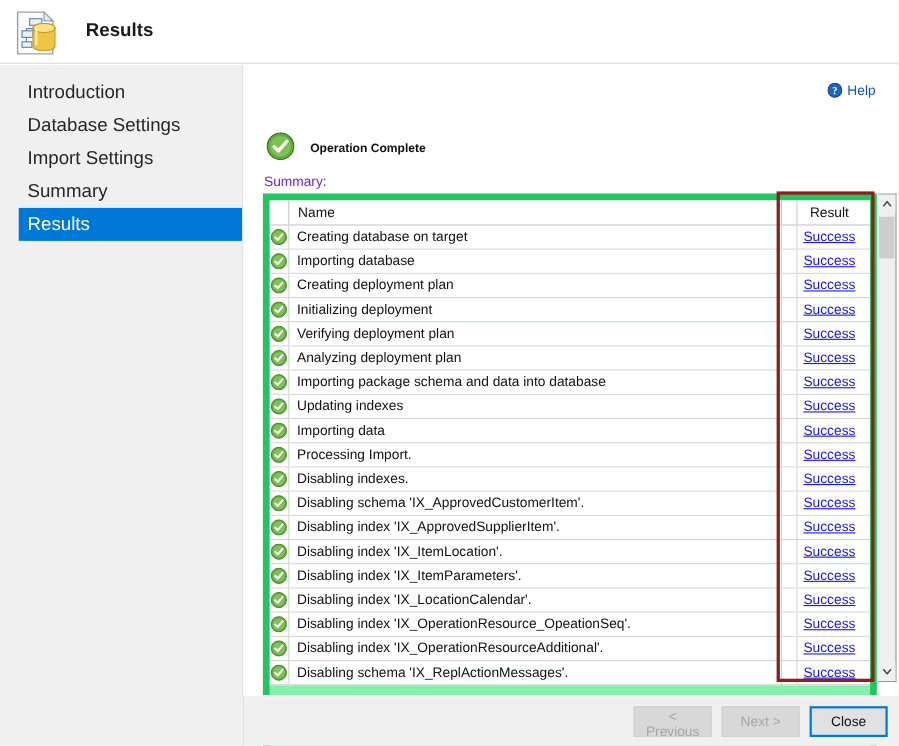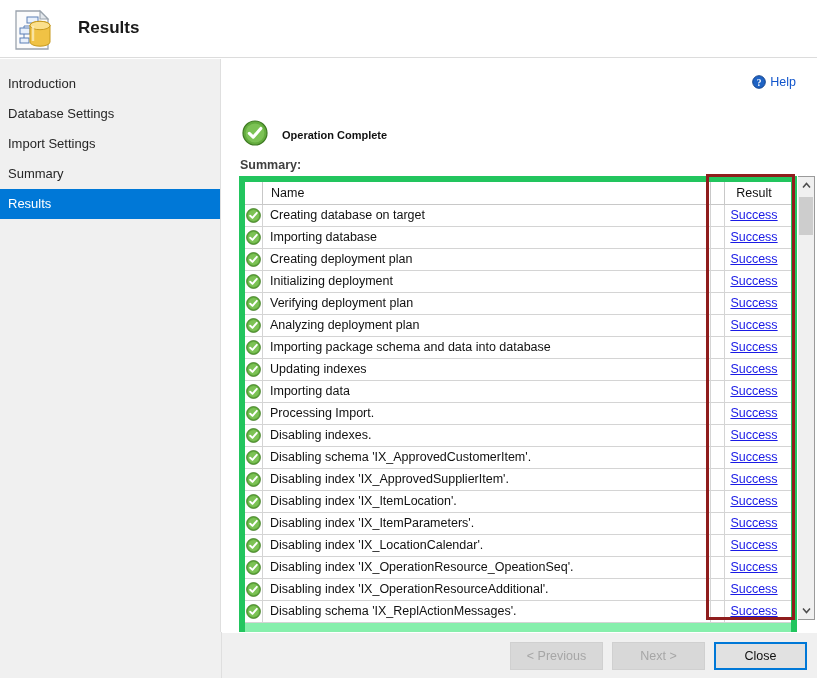--- a/index.html
+++ b/index.html
@@ -47,24 +47,25 @@
     width: 221px;
     height: 619px;
     background: #f0f0f0;
     border-right: 1px solid #dfdfdf;
     box-sizing: border-box;
   }
   .side-item {
     height: 30px;
     line-height: 30px;
     padding-left: 8px;
-    font-size: 13px;
+    font-size: 17px;
     color: #262626;
     white-space: nowrap;
     box-sizing: border-box;
+    margin-left: 17px;
   }
   .side-item.selected {
     background: #0078d7;
     color: #ffffff;
   }
   #side-list { padding-top: 10px; }
 
   
   #content {
     position: absolute;
@@ -100,22 +101,21 @@
   #op-complete-text {
     font-size: 11px;
     font-weight: bold;
     color: #111111;
   }
 
   #summary-label {
     position: absolute;
     left: 18px; top: 99px;
     font-size: 12.5px;
-    color: #404040;
-    font-weight: bold;
+    color: #6d28d9;
   }
 
   
   #grid-wrap {
     position: absolute;
     left: 17px; top: 117px;
     width: 558px;
     height: 568px;
     border: 6px solid #22c55e;
     background: #86efac;
@@ -239,21 +239,21 @@
     border-top: 1px solid #ffffff;
     box-sizing: border-box;
   }
   #footer-btns {
     position: absolute;
     right: 10px; top: 9px;
     display: flex;
     gap: 9px;
   }
   .btn {
-    width: 93px;
+    width: 71px;
     height: 28px;
     font-size: 12.5px;
     font-family: "Liberation Sans", sans-serif;
     background: #e1e1e1;
     border: 1px solid #adadad;
     color: #111111;
     box-sizing: border-box;
     cursor: pointer;
   }
   .btn.disabled {

